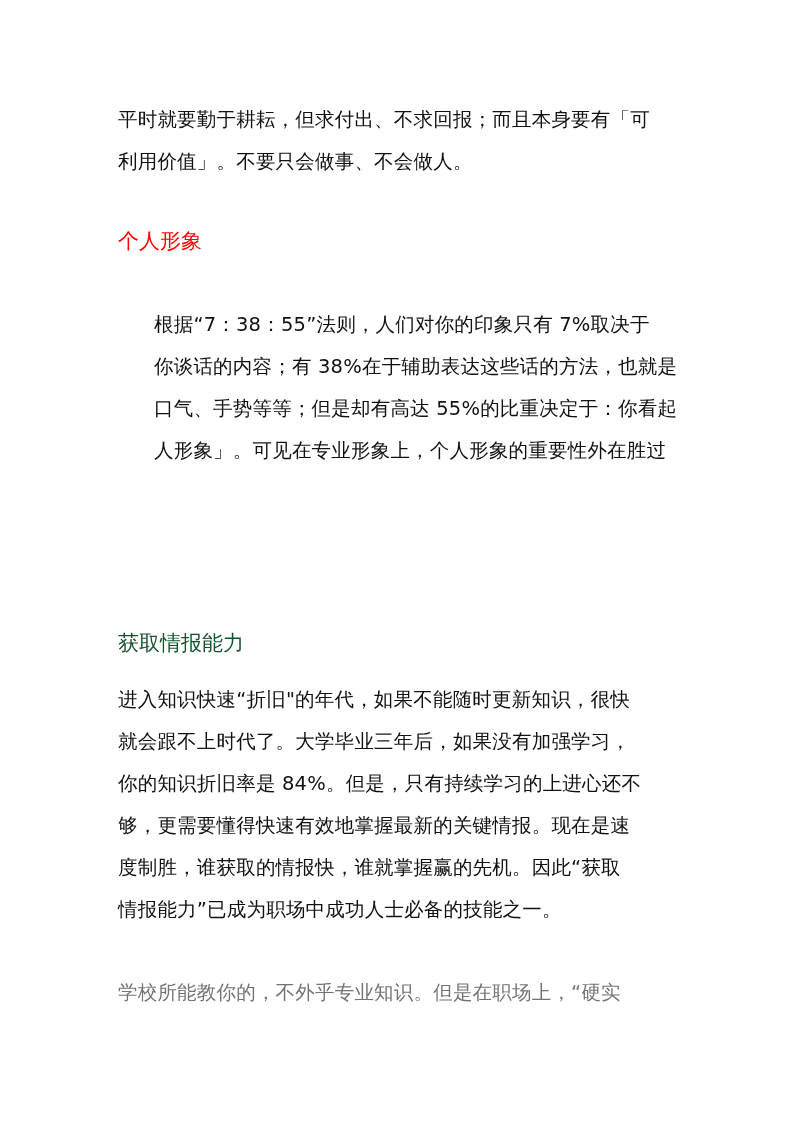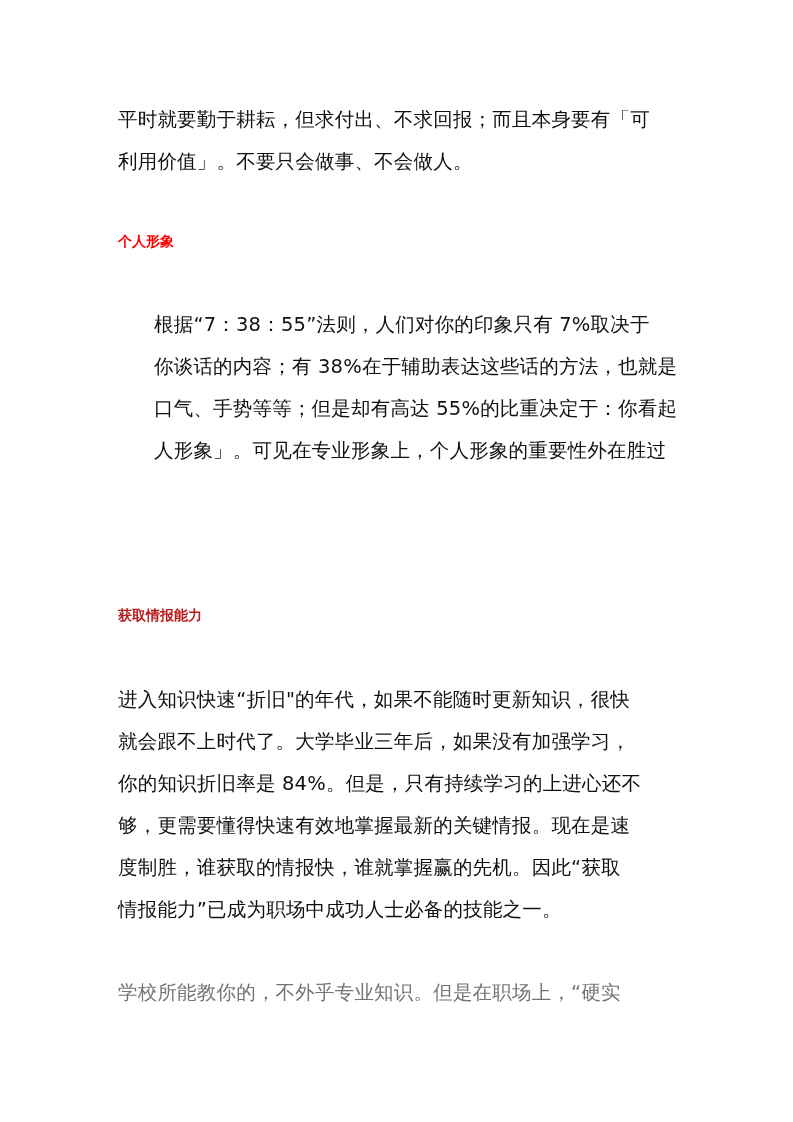--- a/index.html
+++ b/index.html
@@ -28,23 +28,23 @@
       font-size: 19.5px;
       line-height: 42px;
       text-align: justify;
       text-align-last: left;
       letter-spacing: 0.2px;
       margin: 0;
     }
     .heading {
       position: absolute;
       left: 0;
-      font-size: 14px;
+      font-size: 21px;
       line-height: 30px;
-      font-weight: bold;
+      font-weight: normal;
       margin: 0;
     }
     .line {
       display: block;
       white-space: nowrap;
     }
   </style>
 </head>
 <body>
 
@@ -57,21 +57,21 @@
 
   <h2 class="heading heading-red" style="top: 226px; color: rgb(255, 0, 0);">个人形象</h2>
 
   <p class="para" style="top: 304px; color: rgb(17, 17, 17); margin-left: 36px;">
     <span class="line">根据“7：38：55”法则，人们对你的印象只有 7%取决于</span>
     <span class="line">你谈话的内容；有 38%在于辅助表达这些话的方法，也就是</span>
     <span class="line">口气、手势等等；但是却有高达 55%的比重决定于：你看起</span>
     <span class="line">人形象」。可见在专业形象上，个人形象的重要性外在胜过</span>
   </p>
 
-  <h2 class="heading heading-red" style="top: 600px; color: #b91c1c; text-align: right;">获取情报能力</h2>
+  <h2 class="heading heading-red" style="top: 628px; color: #14532d; text-align: right;">获取情报能力</h2>
 
   <p class="para" style="top: 679px; color: rgb(17, 17, 17);">
     <span class="line">进入知识快速“折旧"的年代，如果不能随时更新知识，很快</span>
     <span class="line">就会跟不上时代了。大学毕业三年后，如果没有加强学习，</span>
     <span class="line">你的知识折旧率是 84%。但是，只有持续学习的上进心还不</span>
     <span class="line">够，更需要懂得快速有效地掌握最新的关键情报。现在是速</span>
     <span class="line">度制胜，谁获取的情报快，谁就掌握赢的先机。因此“获取</span>
     <span class="line">情报能力”已成为职场中成功人士必备的技能之一。</span>
   </p>
 

